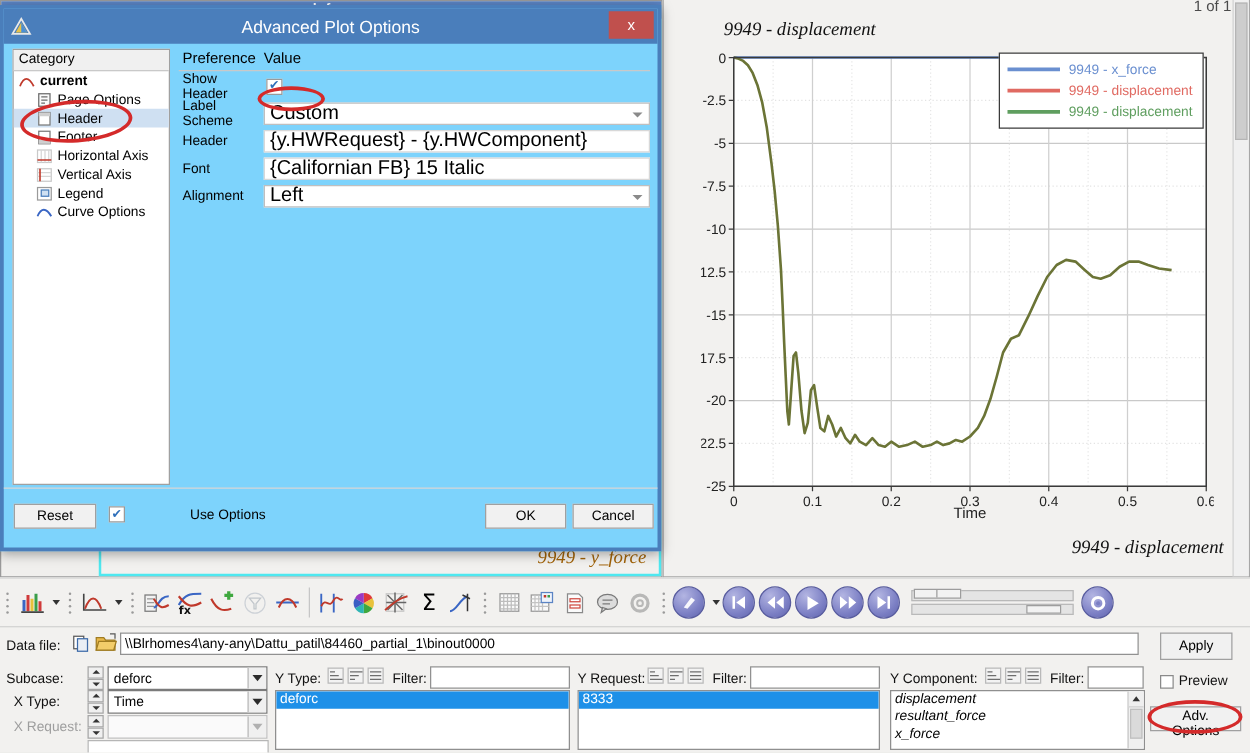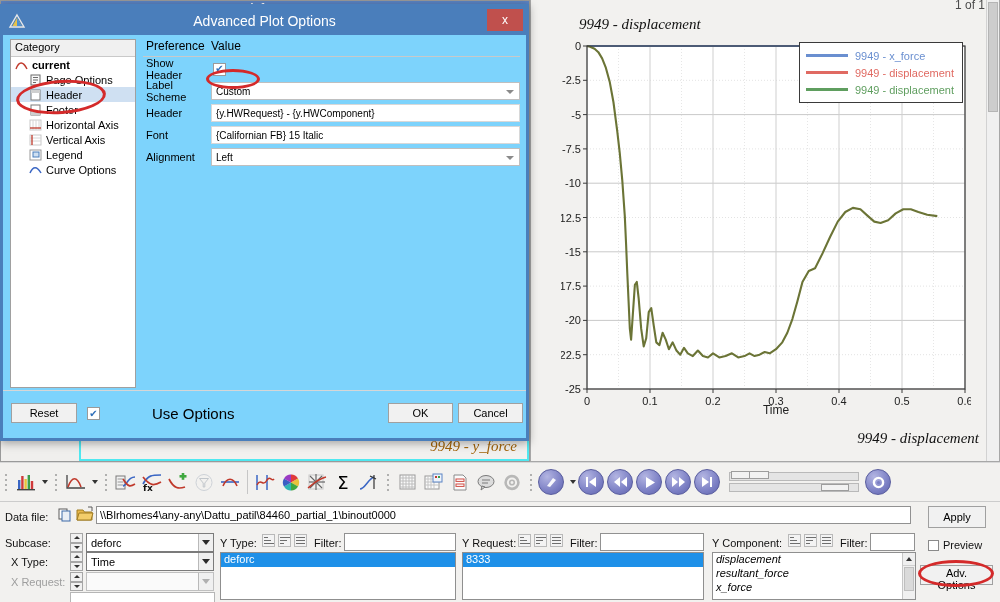--- a/index.html
+++ b/index.html
@@ -116,21 +116,21 @@
 
   .pref-panel { position:absolute; left:140px; right:6px; top:4px; bottom:50px; }
   .pref-head {
     display:flex; height:18px; font-size:12px; border-bottom:1px solid #c9c9c9;
   }
   .pref-head .c1 { width:68px; padding-left:3px; }
   .pref-row { display:flex; align-items:center; height:20px; margin-top:2px; }
   .pref-row .lbl { width:68px; font-size:11px; padding-left:3px; flex:none; }
   .pref-row .fld {
     flex:1; height:18px; background:#fff; border:1px solid #bfbfbf;
-    display:flex; align-items:center; padding:0 4px; font-size:10px;
+    display:flex; align-items:center; padding:0 4px; font-size:16px;
     position:relative;
   }
   .pref-row .fld.plain { border:1px solid #d8d8d8; }
   .caret-dn {
     position:absolute; right:5px; top:7px; width:0; height:0;
     border-left:4px solid transparent; border-right:4px solid transparent;
     border-top:4px solid #8a8a8a;
   }
   .chk {
     width:13px; height:13px; background:#fff; border:1px solid #9a9a9a;
@@ -508,21 +508,21 @@
                 <span class="caret-dn"></span>
               </div>
             </div>
           </div>
       </div>
 
       <div class="dlg-footer">
         <button class="btn" style="position:absolute;left:8px;top:12px;width:66px;">Reset</button>
         <label style="position:absolute;left:84px;top:14px;display:flex;align-items:center;gap:4px;cursor:pointer;">
           <span class="chk">✔</span>
-          <span style="font-size:15px;padding-left:48px;">Use Options</span>
+          <span style="font-size:11px;padding-left:48px;">Use Options</span>
         </label>
         <button class="btn" style="position:absolute;left:385px;top:12px;width:65px;">OK</button>
         <button class="btn" style="position:absolute;left:455px;top:12px;width:65px;">Cancel</button>
       </div>
     </div>
   </div>
 
   <div class="annot" style="left:16px;top:80px;width:90px;height:34px;transform:rotate(-4deg);"></div>
   <div class="annot" style="left:206px;top:69px;width:54px;height:20px;"></div>
   <div class="annot" style="left:918px;top:560px;width:76px;height:27px;"></div>

